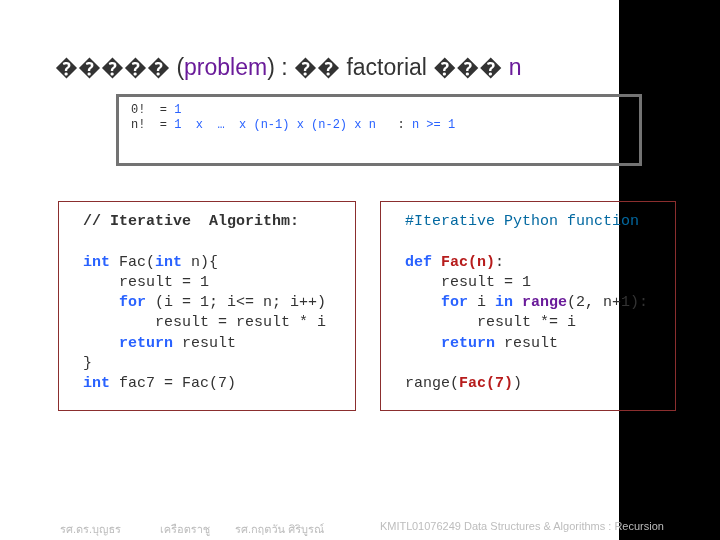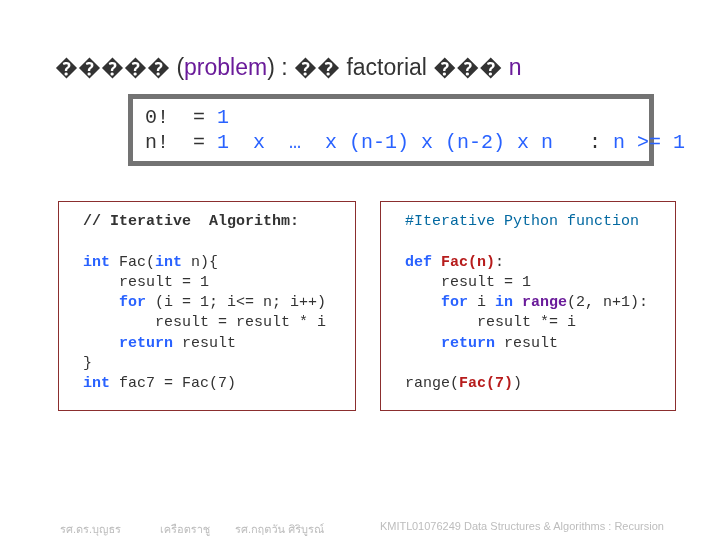--- a/index.html
+++ b/index.html
@@ -4,44 +4,44 @@
 <style>
   * { margin: 0; padding: 0; box-sizing: border-box; }
   body {
     width: 720px;
     height: 540px;
     background: #000;
     font-family: "Segoe UI", Tahoma, sans-serif;
     overflow: hidden;
   }
   .slide {
-    width: 720px;
+    width: 619px;
     height: 540px;
     background: #fff;
     position: relative;
   }
   .title {
     position: absolute;
     top: 50px;
     left: 55px;
     font-size: 23px;
     color: #333;
   }
   .title .prob { color: #6A1B9A; }
   .title .rest { color: #333; }
   .defbox {
     position: absolute;
     top: 94px;
-    left: 128px;
+    left: 116px;
     width: 526px;
     height: 72px;
-    border: 5px solid #737373;
+    border: 3px solid #737373;
     padding: 6px 12px 6px 12px;
     font-family: "Courier New", monospace;
-    font-size: 20px;
+    font-size: 12px;
     line-height: 1.25;
     color: #333;
   }
   .defbox .row { white-space: pre; }
   .defbox .blue { color: #2962FF; }
   .codebox {
     position: absolute;
     border: 1px solid #8B2E2E;
     padding: 10px 24px;
     font-family: "Courier New", monospace;

